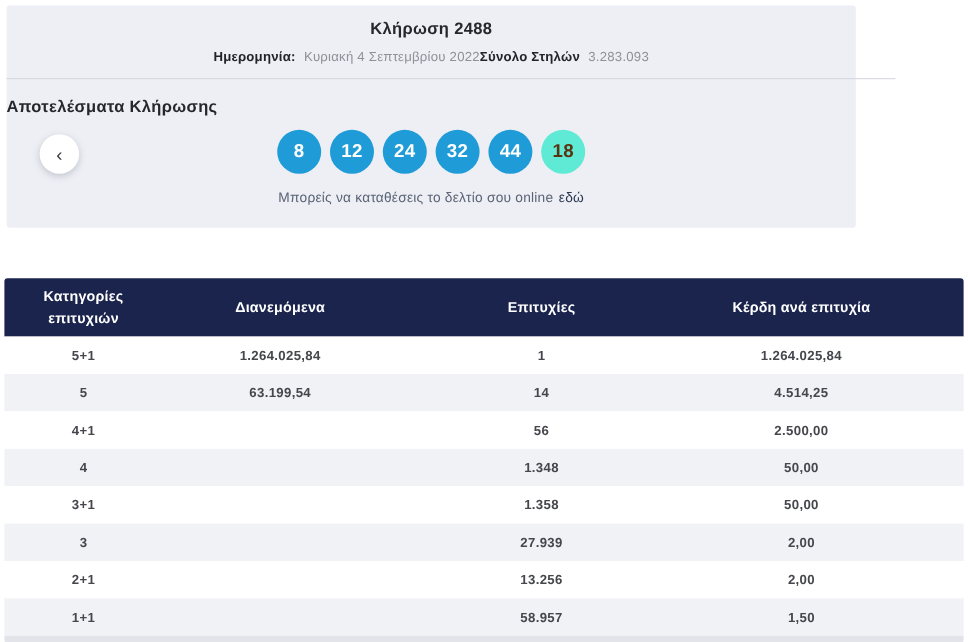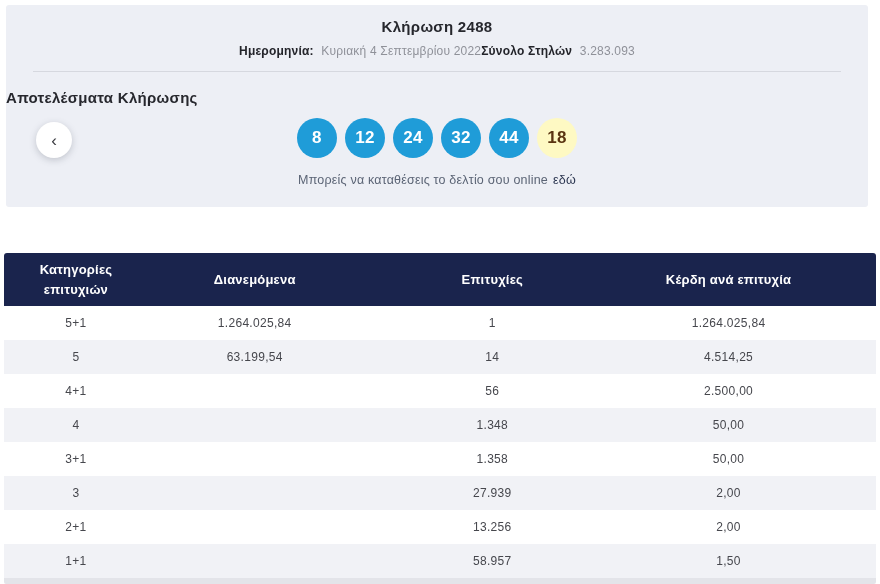--- a/index.html
+++ b/index.html
@@ -7,21 +7,21 @@
     width:880px; height:584px;
     background:#ffffff;
     font-family:"Liberation Sans", sans-serif;
     position:relative;
     overflow:hidden;
   }
 
   
   .panel {
     position:absolute; left:6px; top:5px;
-    width:862px; height:202px;
+    width:772px; height:202px;
     background:#edeff5;
     border-radius:3px;
   }
   .panel-title {
     text-align:center; padding-top:13px;
     font-size:15px; font-weight:bold; color:#26272d;
     letter-spacing:.3px;
   }
   .meta {
     display:flex; justify-content:center; 
@@ -40,21 +40,21 @@
     letter-spacing:.3px;
   }
   .balls { display:flex; justify-content:center; gap:8px; margin-top:12px; }
   .ball {
     width:40px; height:40px; border-radius:50%;
     background:#1f9cd8; color:#ffffff;
     font-size:17px; font-weight:bold;
     display:flex; align-items:center; justify-content:center;
     letter-spacing:.3px;
   }
-  .ball.bonus { background:#fef9c3; color:#5a3411;text-align:right; }
+  .ball.bonus { background:#5eead4; color:#5a3411;text-align:right; }
   .deposit {
     text-align:center; margin-top:15px;
     font-size:12.5px; color:#5b6475; letter-spacing:.2px;
   }
   .deposit .link {
     font-weight:normal; color:#2b3550; margin-left:5px;
     text-decoration:none; cursor:pointer;
   }
   .prev-btn {
     position:absolute; left:30px; top:117px;
@@ -78,21 +78,21 @@
     height:53px; font-size:13px; font-weight:bold;
     border-radius:3px 3px 0 0; letter-spacing:.2px;
   }
   .cell { text-align:center; }
   .thead .cell:last-child, .trow .cell:last-child {
     padding-right:42px; box-sizing:border-box;
   }
   .th-cat-inner { display:inline-block; max-width:92px; line-height:1.5; }
   .trow {
     height:34px; font-size:12px; color:#46474d;
-    background:#ffffff; letter-spacing:.3px;
+    background:#ffffff; letter-spacing:.3px;font-weight:bold;
   }
   .trow.alt { background:#f1f2f6; }
   .tfoot-bar { height:6px; background:#e3e4e9; border-radius:0 0 2px 2px; }
 </style>
 </head>
 <body>
 
 <div class="panel">
   <div class="panel-title">Κλήρωση 2488</div>
 

